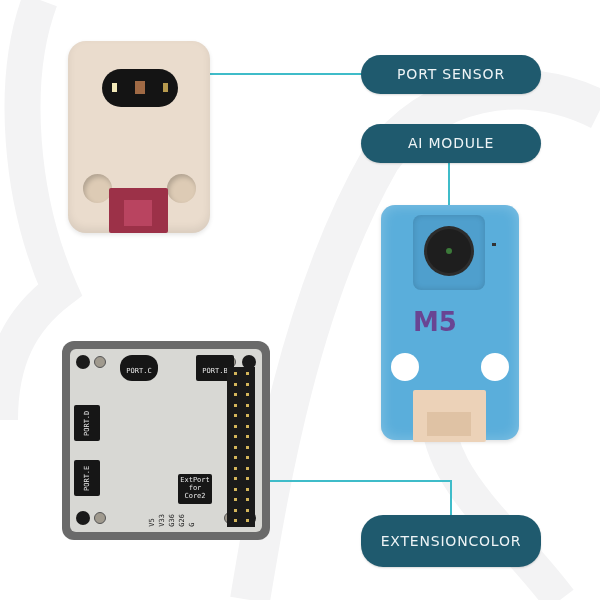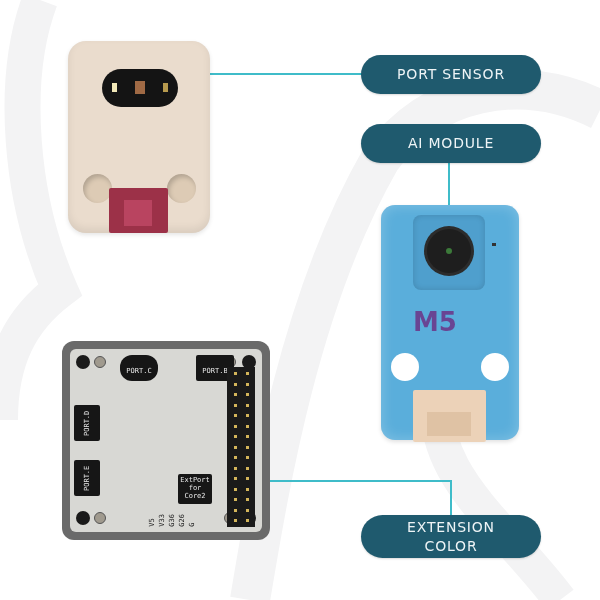--- a/index.html
+++ b/index.html
@@ -43,21 +43,21 @@
 <div class="line" style="left:448px;top:162px;width:2px;height:44px;"></div>
 <div class="line" style="left:270px;top:480px;width:182px;height:2px;"></div>
 <div class="line" style="left:450px;top:480px;width:2px;height:36px;"></div>
 
 <div class="pill" style="left:361px;top:55px;width:180px;height:39px;">
   <span>PORT SENSOR</span>
 </div>
 <div class="pill" style="left:361px;top:124px;width:180px;height:39px;">
   <span>AI MODULE</span>
 </div>
-<div class="pill" style="left:361px;top:515px;width:180px;height:43px;flex-direction:column;">
+<div class="pill" style="left:361px;top:515px;width:180px;height:52px;flex-direction:row;">
   <span>EXTENSION</span>
   <span>COLOR</span>
 </div>
 
 <div class="cs-body">
   <div class="cs-window">
     <div style="position:absolute;left:10px;top:14px;width:5px;height:9px;background:#f1e8b8;"></div>
     <div style="position:absolute;left:33px;top:12px;width:10px;height:13px;background:#a06a45;"></div>
     <div style="position:absolute;left:61px;top:14px;width:5px;height:9px;background:#b79a4e;"></div>
   </div>

